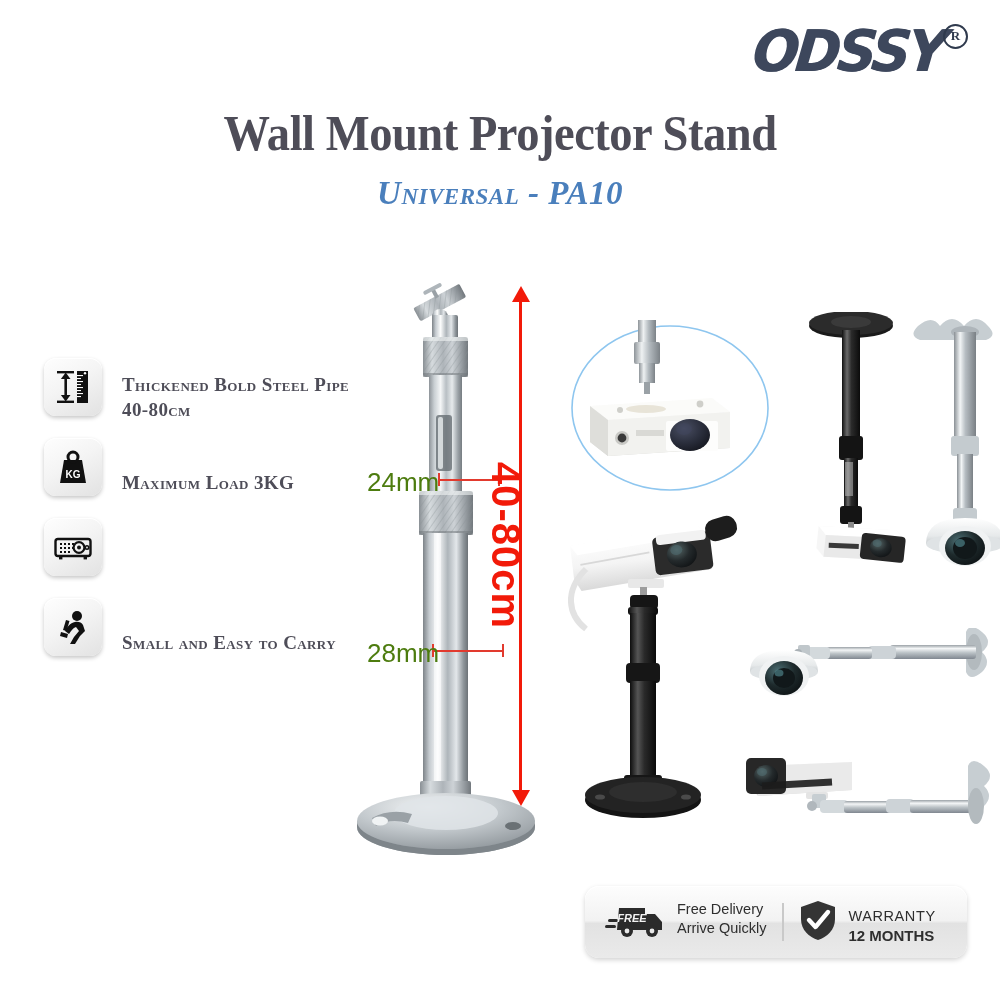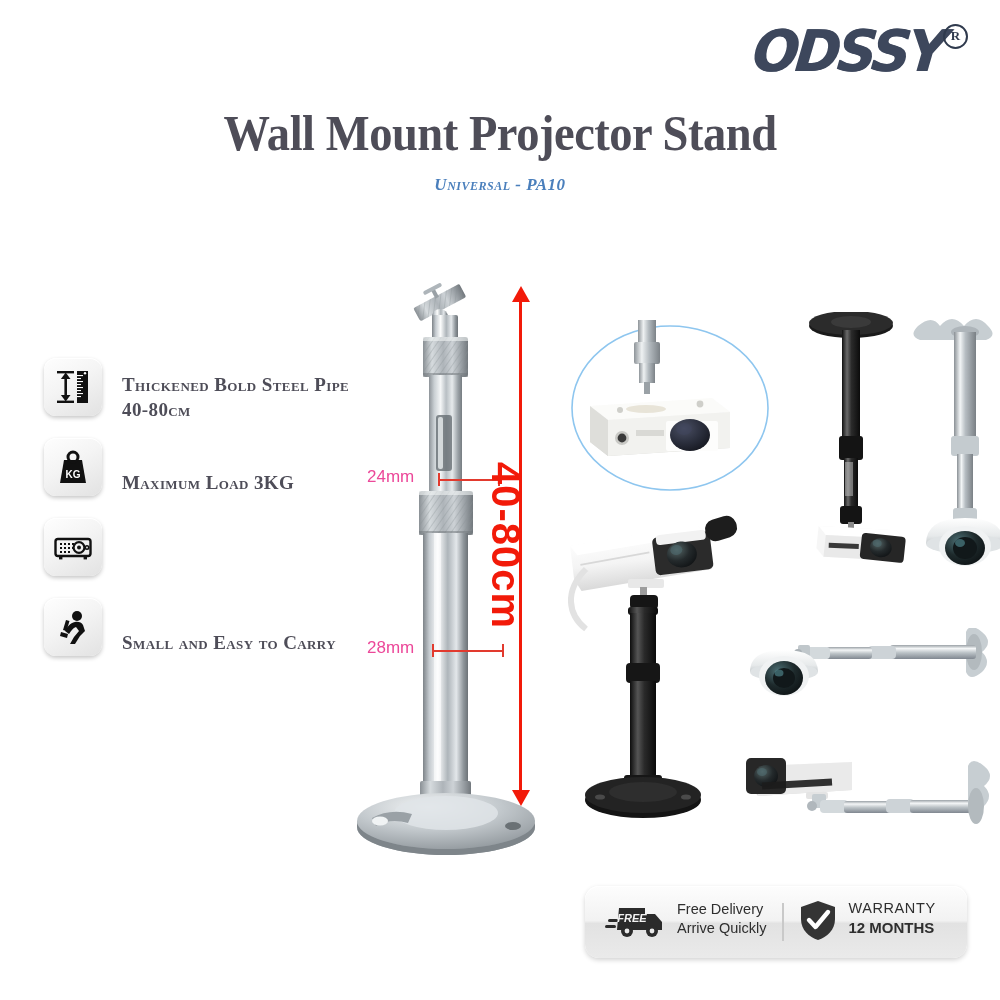--- a/index.html
+++ b/index.html
@@ -32,21 +32,21 @@
   .title{
     position:absolute;left:0;top:104px;width:1000px;text-align:center;
     font-family:"Liberation Serif", serif;
     font-size:50px;font-weight:bold;color:#4e4d58;
     letter-spacing:-0.5px;
     transform:scaleX(0.93);
   }
   .subtitle{
     position:absolute;left:0;top:175px;width:1000px;text-align:center;
     font-family:"Liberation Serif", serif;
-    font-size:17px;font-weight:bold;font-style:italic;
+    font-size:33px;font-weight:bold;font-style:italic;
     font-variant:small-caps;
     color:#4a7fbc;letter-spacing:0.5px;
   }
 
   
   .features{position:absolute;left:44px;top:358px;width:330px;}
   .feature{position:relative;height:80px;margin-bottom:0;}
   .f-icon{
     position:absolute;left:0;top:0;width:58px;height:58px;
     background:linear-gradient(150deg,#fefefe 0%,#f4f4f4 45%,#e2e2e2 100%);
@@ -59,21 +59,21 @@
     font-family:"Liberation Serif", serif;
     font-size:19px;font-weight:bold;font-variant:small-caps;
     color:#4e4d58;line-height:25px;letter-spacing:0.4px;margin-top:6px;
   }
   .f-text.one-line{top:26px;}
 
   
   .dim-label{
     position:absolute;
     font-family:"Liberation Sans", sans-serif;
-    font-size:17px;color:#ec4899;
+    font-size:26px;color:#4d7c0f;
   }
   .dim-tick{position:absolute;background:#e23a2e;}
   .dim-arrow-col{position:absolute;left:512px;top:286px;width:18px;height:520px;}
   .dim-arrow-col .shaft{position:absolute;left:7px;top:10px;width:3px;height:500px;background:#f21a09;}
   .dim-arrow-col .head-up,.dim-arrow-col .head-dn{
     position:absolute;left:0;width:0;height:0;border-left:9px solid transparent;border-right:9px solid transparent;
   }
   .dim-arrow-col .head-up{top:0;border-bottom:16px solid #f21a09;}
   .dim-arrow-col .head-dn{bottom:0;border-top:16px solid #f21a09;}
   .dim-vert-text{
@@ -87,21 +87,21 @@
   
   .banner{
     position:absolute;left:585px;top:886px;width:382px;height:72px;
     border-radius:14px;
     background:linear-gradient(180deg,#fdfdfd 0%,#f2f2f2 48%,#e2e2e2 52%,#eaeaea 100%);
     box-shadow:0 2px 5px rgba(0,0,0,0.18), inset 0 1px 0 #fff;
     display:flex;align-items:center;
   }
   .banner-left{display:flex;align-items:flex-start;padding-left:20px;}
   .banner-divider{width:2px;height:38px;background:#c9c9c9;margin:0 14px 0 16px;}
-  .banner-right{display:flex;align-items:flex-start;}
+  .banner-right{display:flex;align-items:flex-end;}
   .bn-txt{
     font-family:"Liberation Sans", sans-serif;
     font-size:14.5px;color:#2e2e2e;line-height:19px;margin-left:10px;
   }
   .bn-txt .b2{font-weight:bold;font-size:15px;}
   .bn-txt .w1{letter-spacing:0.6px;}
 
   
   .img{position:absolute;}
 </style>

